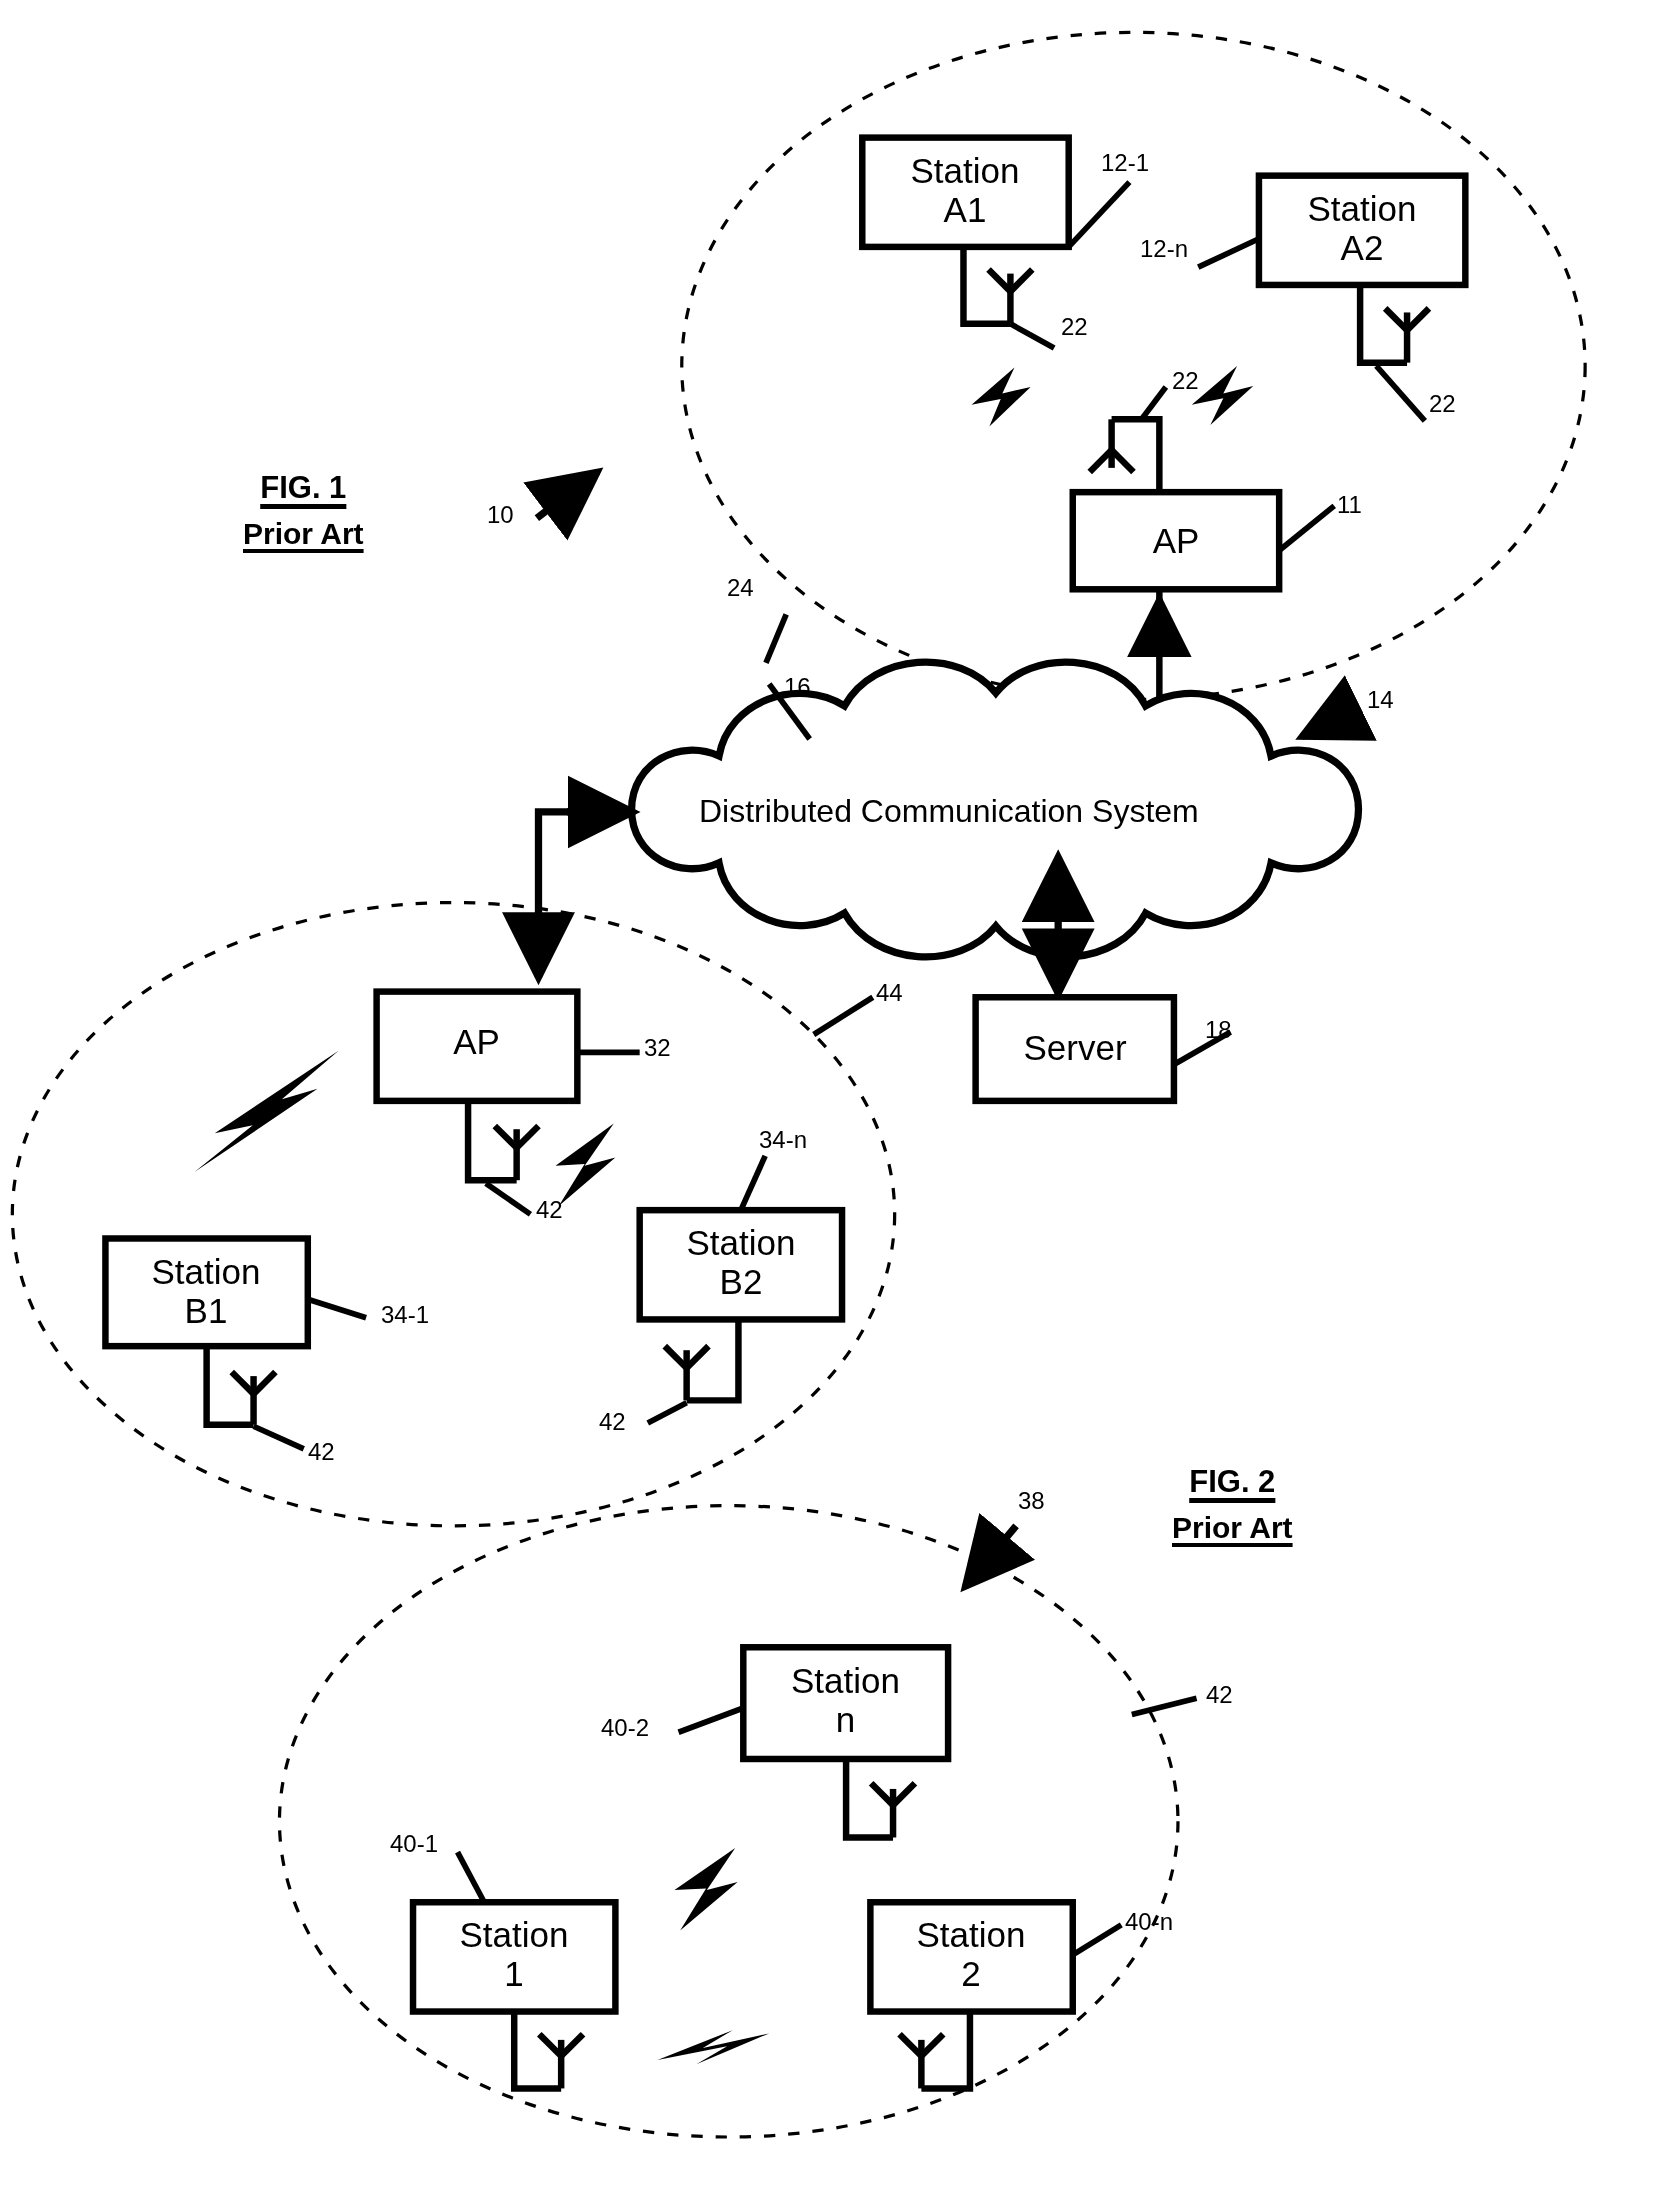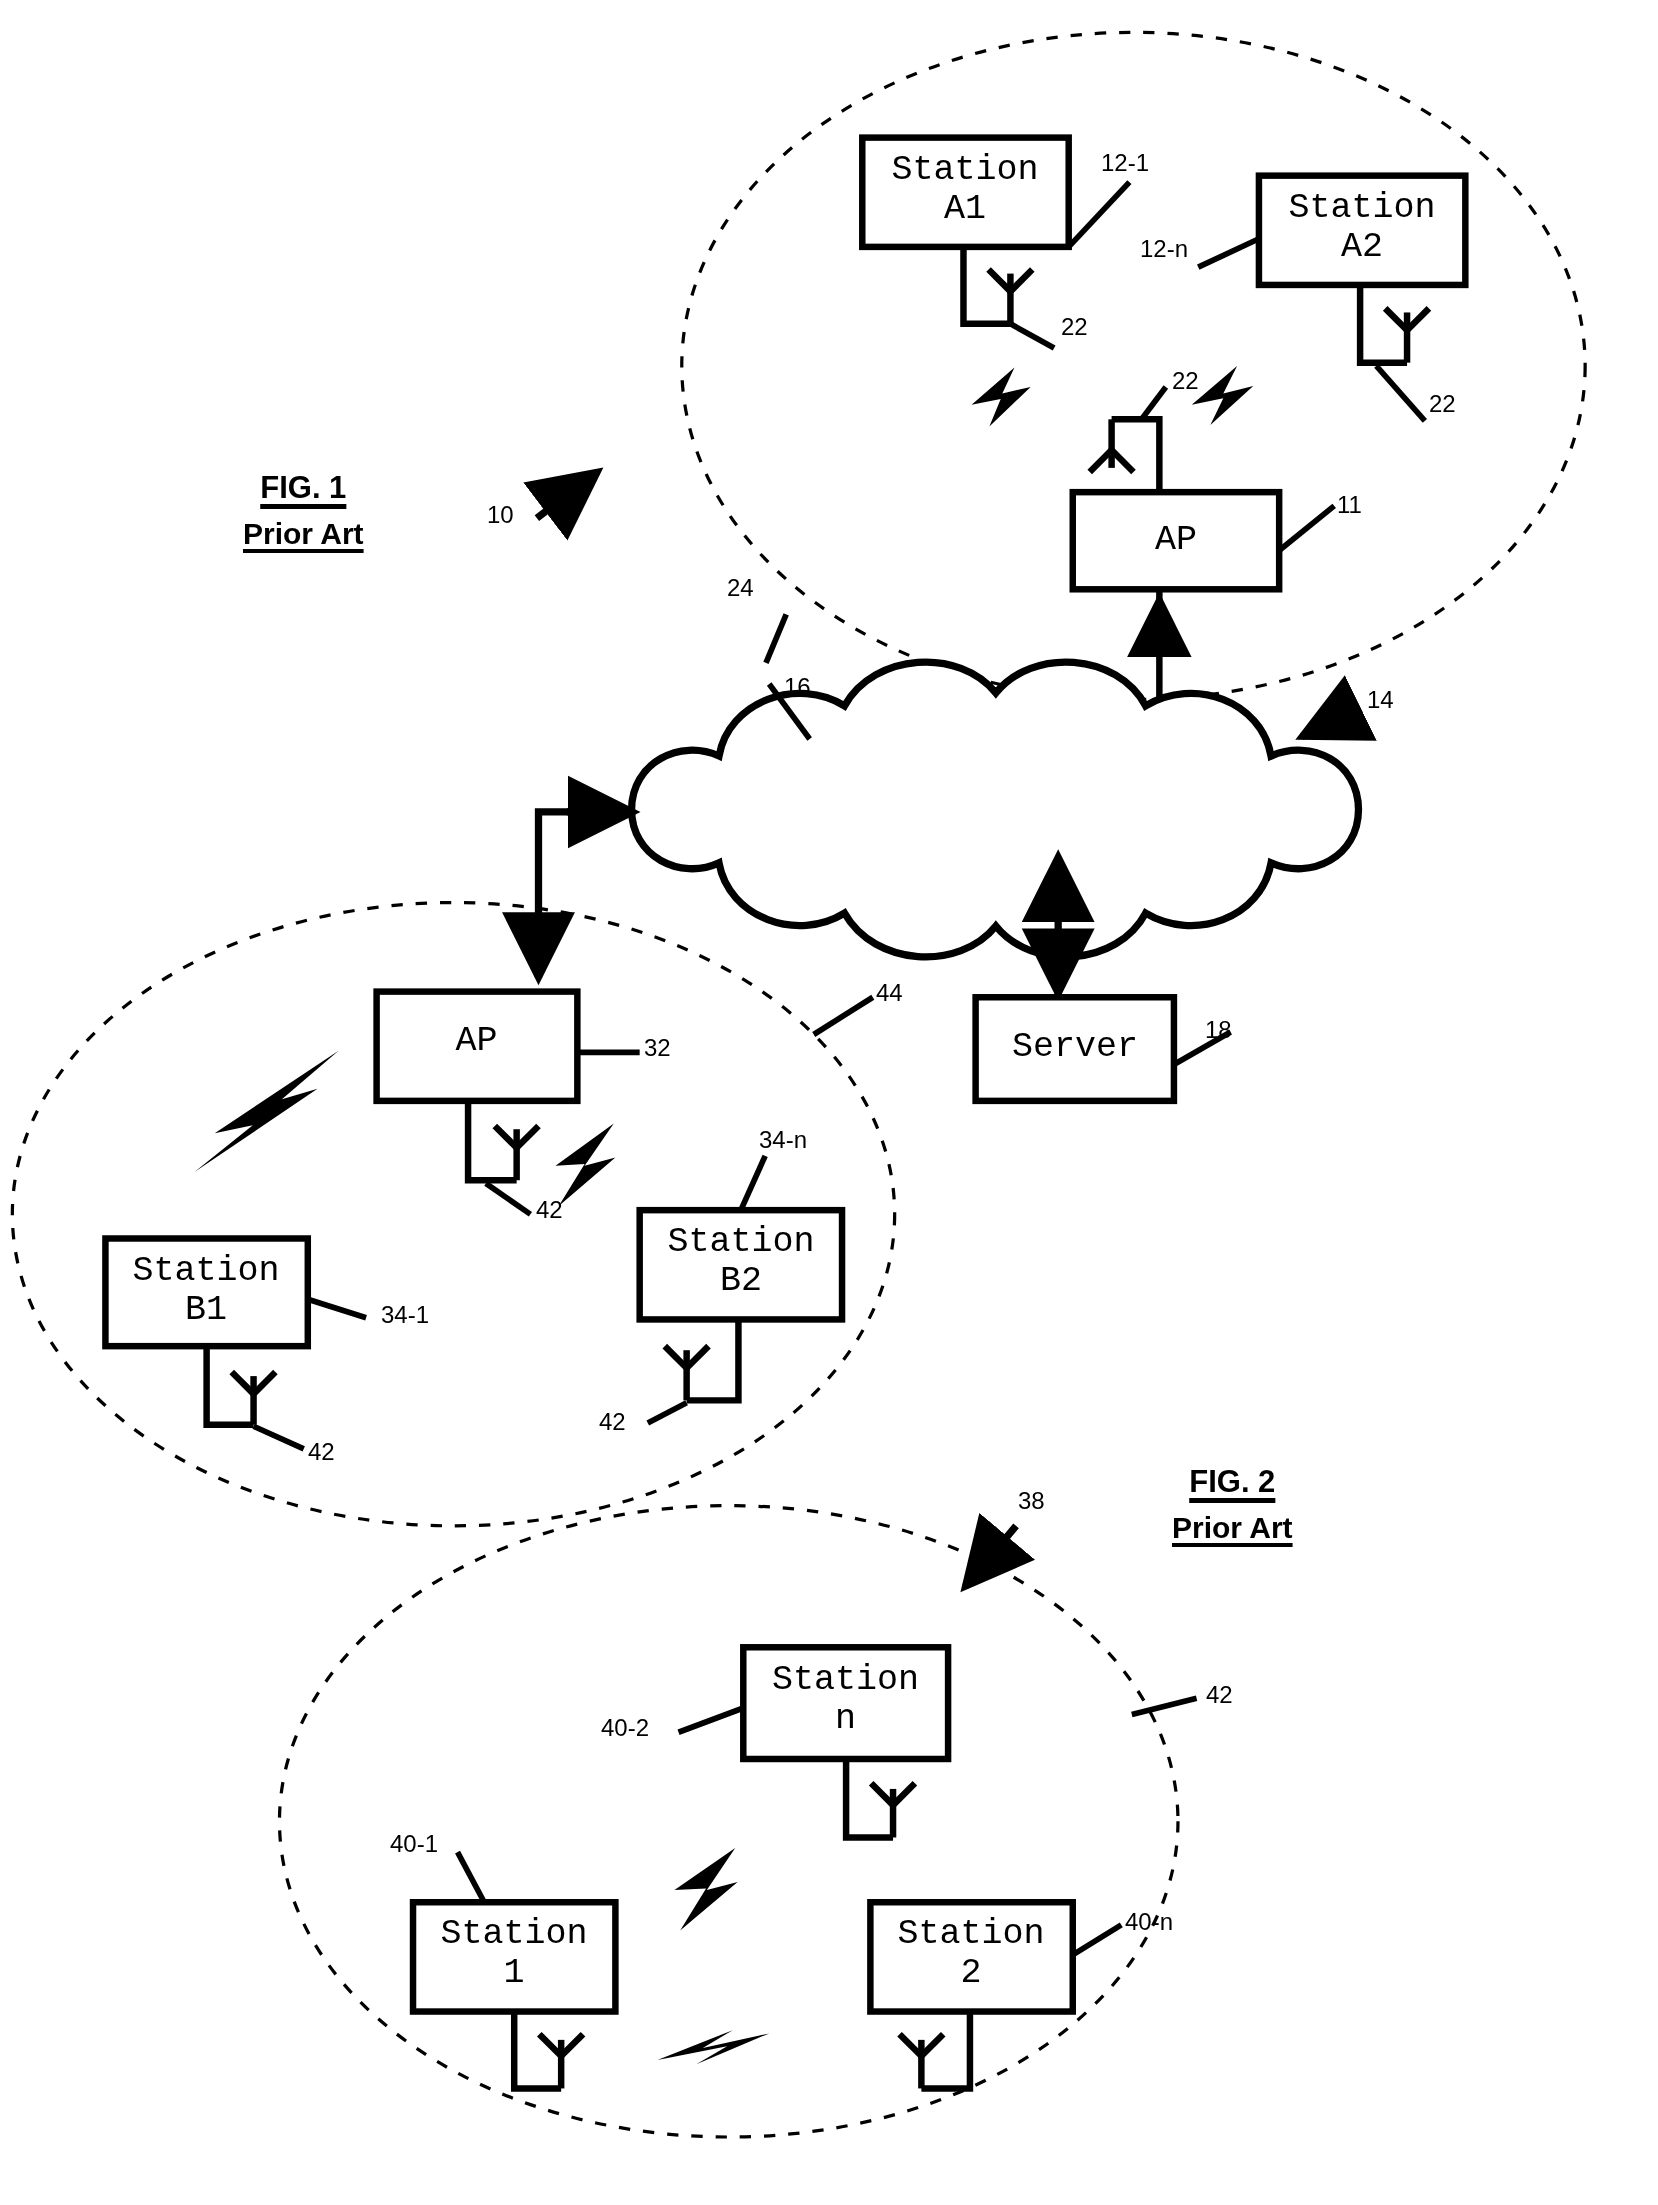--- a/index.html
+++ b/index.html
@@ -31,21 +31,21 @@
   .lbl {
     position: absolute;
     font-family: "Liberation Sans", sans-serif;
     font-size: 24px;
     line-height: 1.05;
     color: #000;
     white-space: nowrap;
   }
   .box-text {
     position: absolute;
-    font-family: Liberation Mono, monospace;
+    font-family: Liberation Sans, sans-serif;
     font-size: 35px;
     line-height: 1.12;
     text-align: center;
     color: #000;
     white-space: pre-line;
   }
   .cloud-text {
     position: absolute;
     font-family: "Liberation Sans", sans-serif;
     font-size: 32px;
@@ -251,20 +251,21 @@
   <div class="box-text" style="left:1073px; top:521px; width:206px;">AP</div>
 
   <div class="box-text" style="left:976px; top:1028px; width:198px;">Server</div>
 
   <div class="box-text" style="left:376px; top:1022px; width:201px;">AP</div>
 
   <div class="box-text" style="left:105px; top:1252px; width:202px;"><span>Station</span><br><span>B1</span></div>
 
   <div class="box-text" style="left:640px; top:1223px; width:202px;"><span>Station</span><br><span>B2</span></div>
 
+  <div class="cloud-text" style="left:699px; top:793px;">Distributed Communication System</div>
 
   <div class="box-text" style="left:743px; top:1661px; width:205px;"><span>Station</span><br><span>n</span></div>
 
   <div class="box-text" style="left:413px; top:1915px; width:202px;"><span>Station</span><br><span>1</span></div>
 
   <div class="box-text" style="left:870px; top:1915px; width:202px;"><span>Station</span><br><span>2</span></div>
 
   <div class="lbl" style="left:1101px; top:150px;">12-1</div>
   <div class="lbl" style="left:1140px; top:236px;">12-n</div>
   <div class="lbl" style="left:1061px; top:314px;">22</div>

